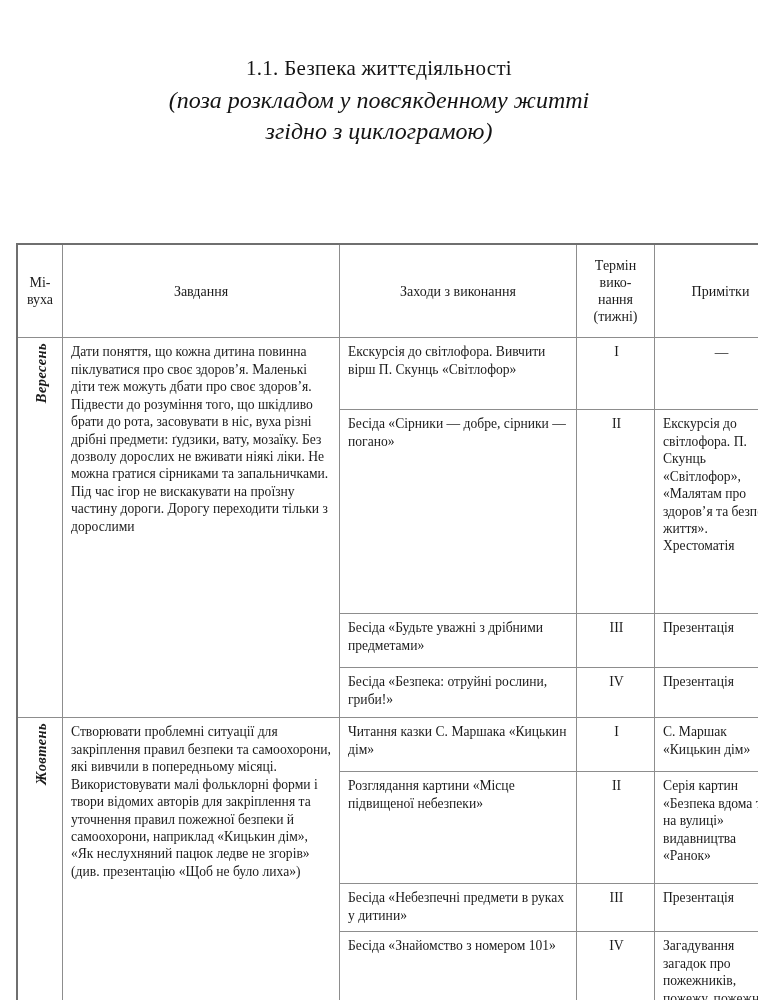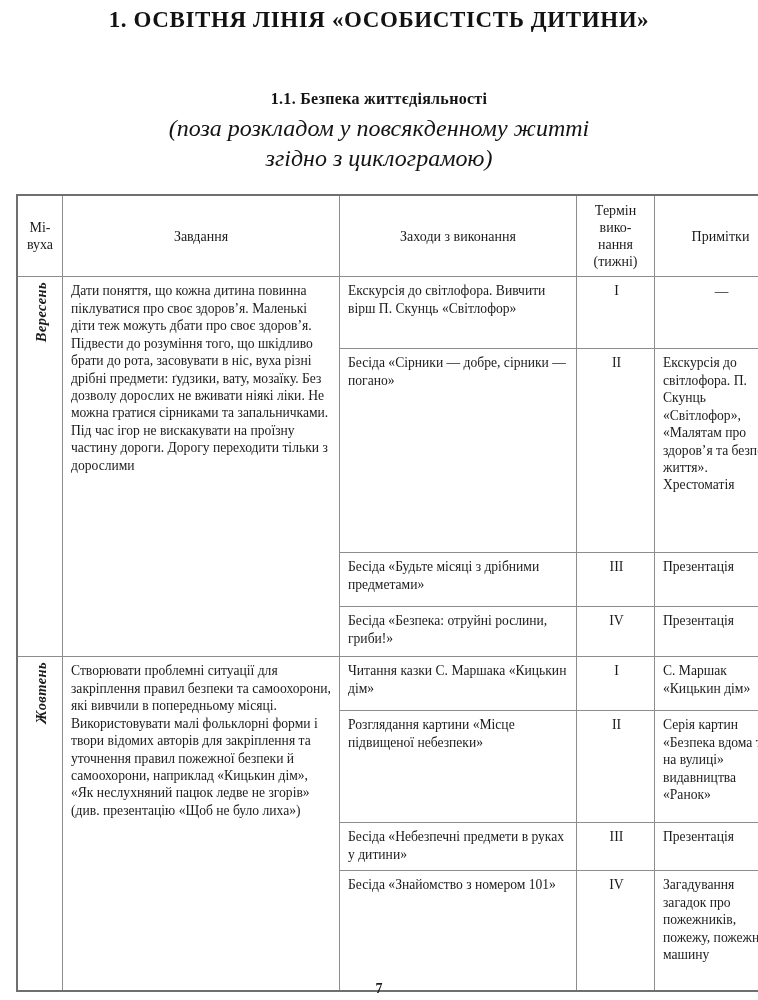--- a/index.html
+++ b/index.html
@@ -32,22 +32,22 @@
     padding: 0 20px;
     line-height: 1.15;
     color: #121212;
   }
   .section-block {
     margin-top: 56px;
     text-align: center;
     padding: 0 24px;
   }
   .section-title {
-    font-weight: bold;
-    font-size: 16px;
+    font-weight: normal;
+    font-size: 21px;
     letter-spacing: 0.3px;
     line-height: 1.2;
     color: #141414;
   }
   .section-subtitle {
     font-weight: normal;
     font-style: italic;
     font-size: 24px;
     line-height: 1.28;
     margin-top: 4px;
@@ -79,21 +79,21 @@
     vertical-align: top;
     padding: 5px 6px 4px 8px;
     color: #1b1b1b;
   }
   table.plan thead th {
     text-align: center;
     vertical-align: middle;
     font-weight: normal;
     font-size: 14px;
     line-height: 1.22;
-    padding: 6px 4px;
+    padding: 12px 4px;
   }
   th.c-month   { width: 36px;  }
   th.c-task    { width: 268px; margin-top: 40px; }
   th.c-measure { width: 228px; }
   th.c-term    { width: 69px;  }
   th.c-note    { width: 123px; }
 
   thead th.c-month {
     font-weight: bold;
     font-size: 13.4px;
@@ -147,21 +147,20 @@
     font-size: 14px;
     font-weight: bold;
     color: #1b1b1b;
   }
 </style>
 </head>
 <body>
 
 <div class="page">
 
-  <h1 class="chapter-title">1. ОСВІТНЯ ЛІНІЯ «ОСОБИСТІСТЬ ДИТИНИ»</h1>
 
   <div class="section-block">
     <div class="section-title">1.1. Безпека життєдіяльності</div>
     <div class="section-subtitle">
       <span class="line">(поза розкладом у повсякденному житті</span>
       <span class="line">згідно з циклограмою)</span>
     </div>
   </div>
 
   <div class="table-wrap">
@@ -193,21 +192,21 @@
           <td class="measure-cell" style="height:62px;">Екскурсія до світлофора. Вивчити вірш П. Скунць «Світлофор»</td>
           <td class="term-cell">I</td>
           <td class="note-cell dash">—</td>
         </tr>
         <tr>
           <td class="measure-cell" style="height:194px;">Бесіда «Сірники — добре, сірники — погано»</td>
           <td class="term-cell">II</td>
           <td class="note-cell">Екскурсія до світлофора. П. Скунць «Світлофор», «Малятам про здоров’я та безпеку життя». Хрестоматія</td>
         </tr>
         <tr>
-          <td class="measure-cell" style="height:44px;">Бесіда «Будьте місяці з дрібними предметами»</td>
+          <td class="measure-cell" style="height:44px;">Бесіда «Будьте уважні з дрібними предметами»</td>
           <td class="term-cell">III</td>
           <td class="note-cell">Презентація</td>
         </tr>
         <tr>
           <td class="measure-cell" style="height:40px;">Бесіда «Безпека: отруйні рослини, гриби!»</td>
           <td class="term-cell">IV</td>
           <td class="note-cell">Презентація</td>
         </tr>
 
         <tr>

